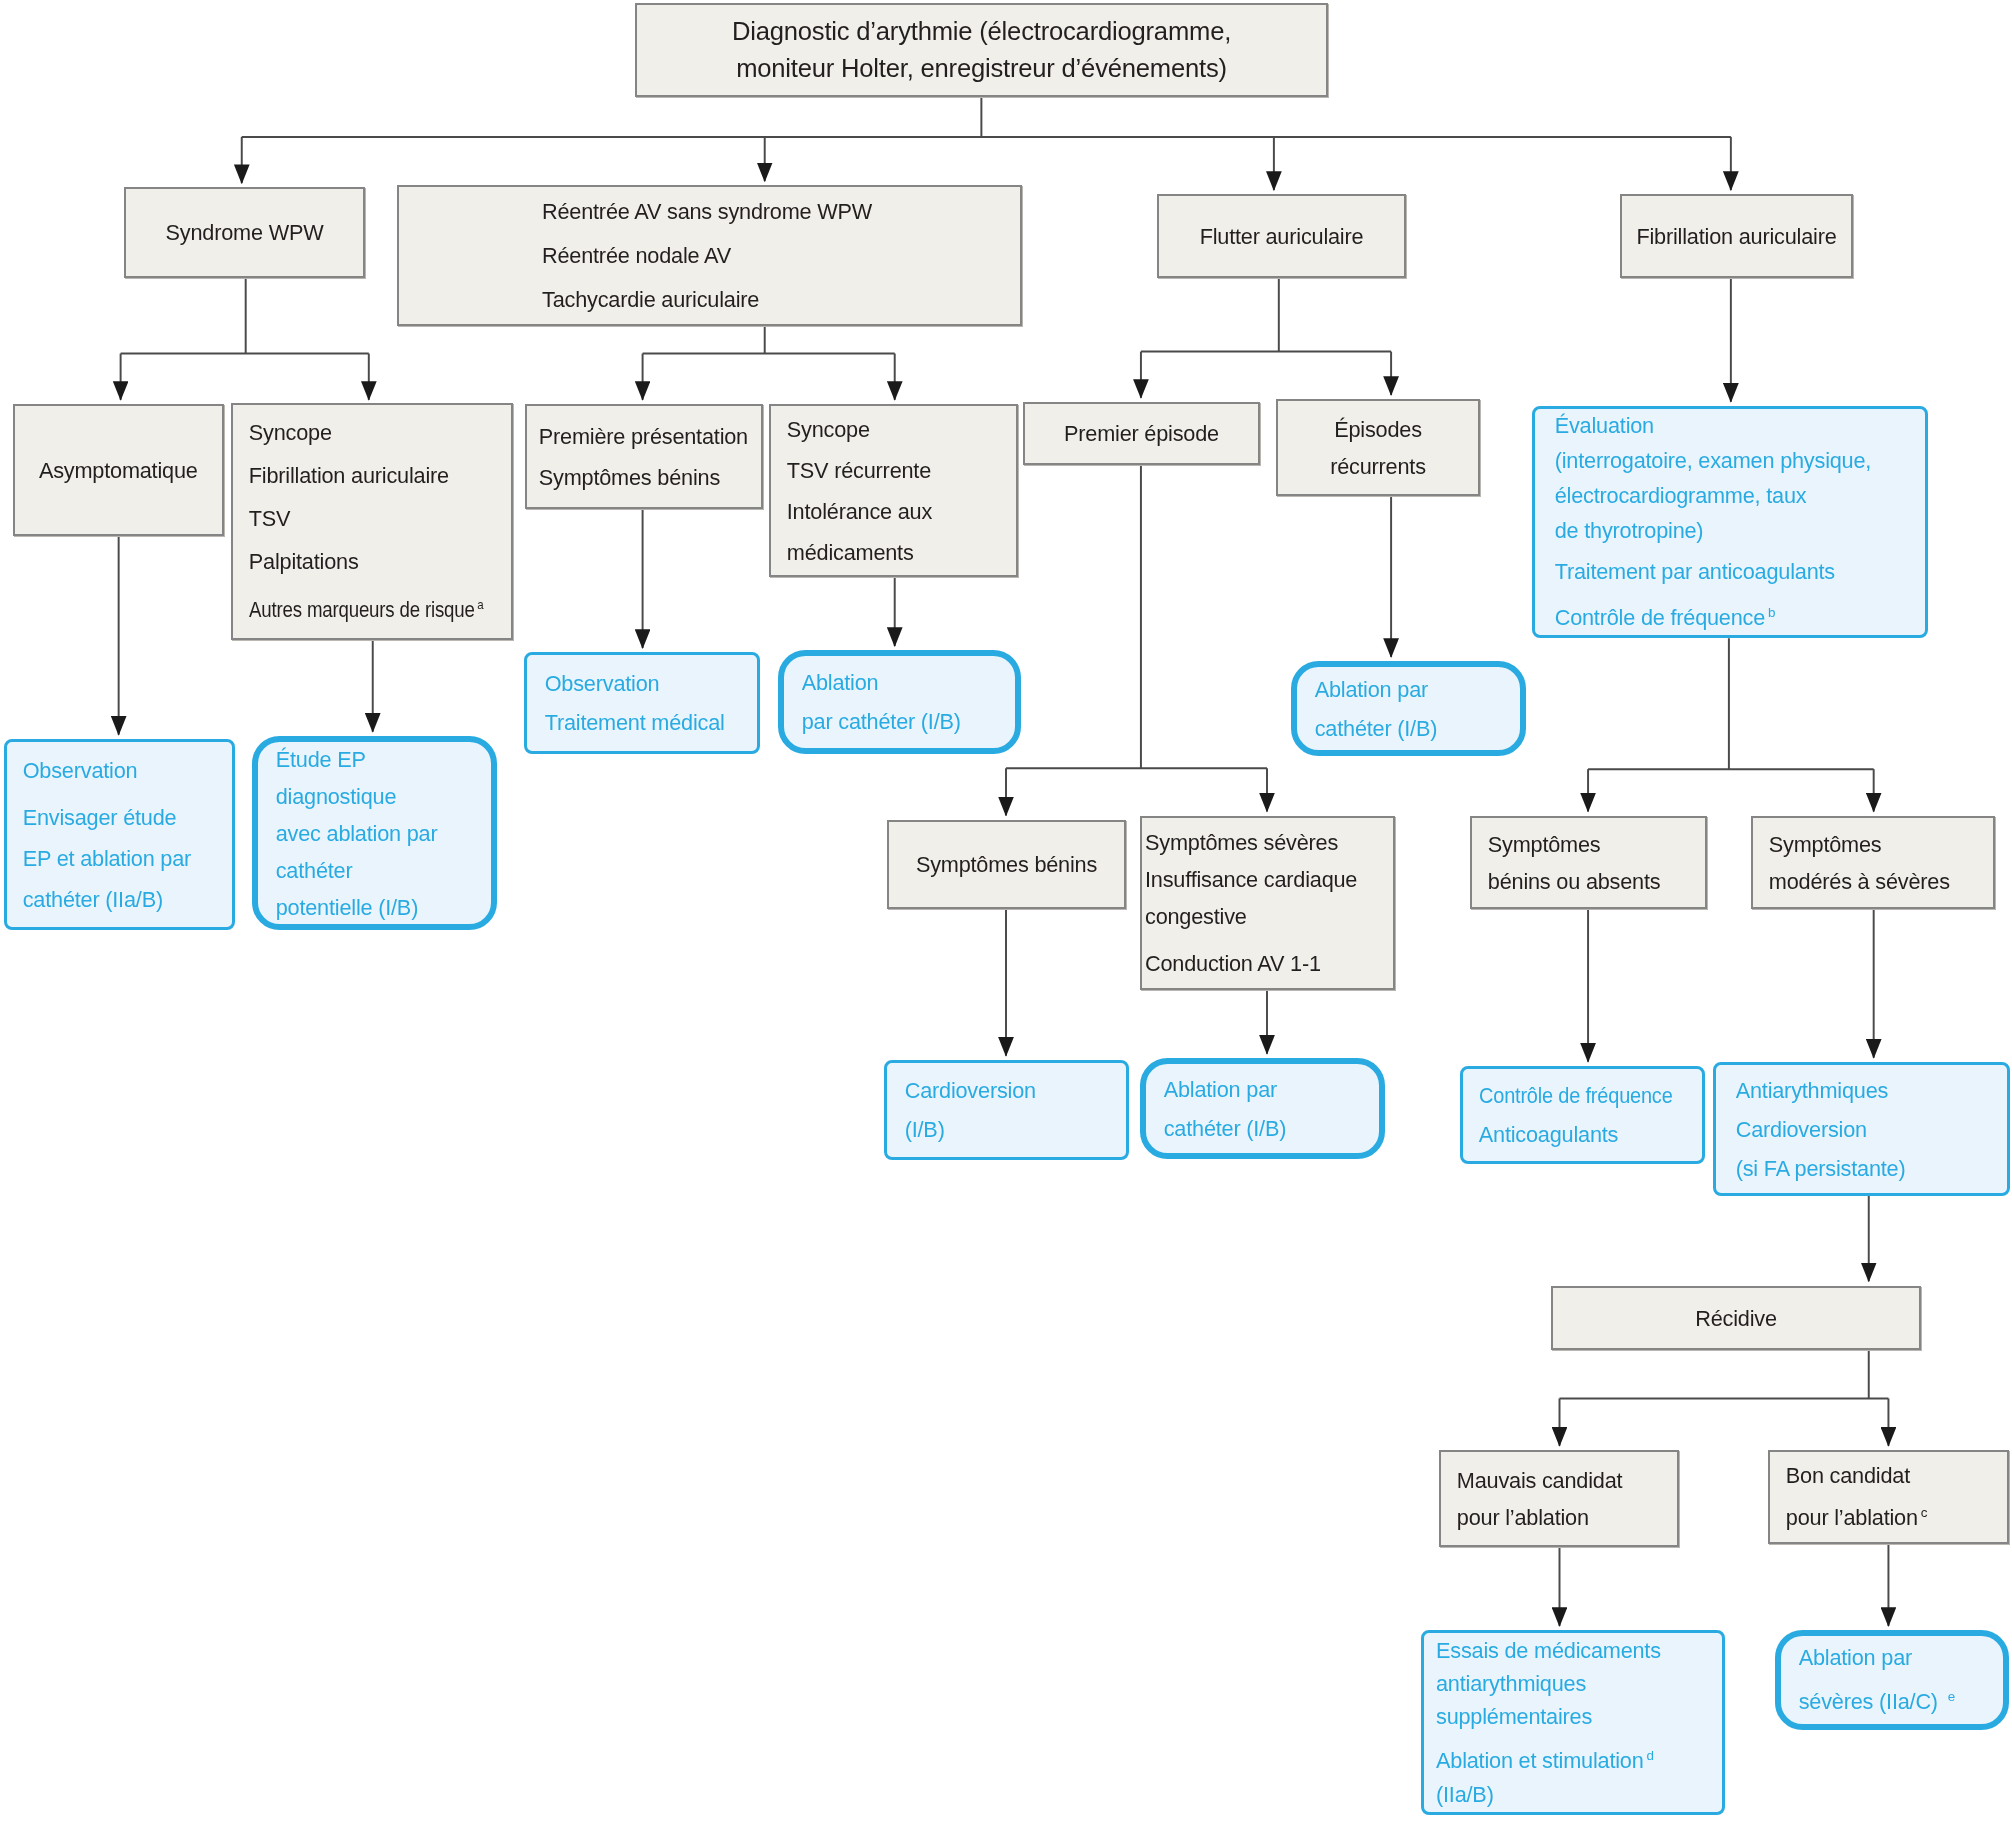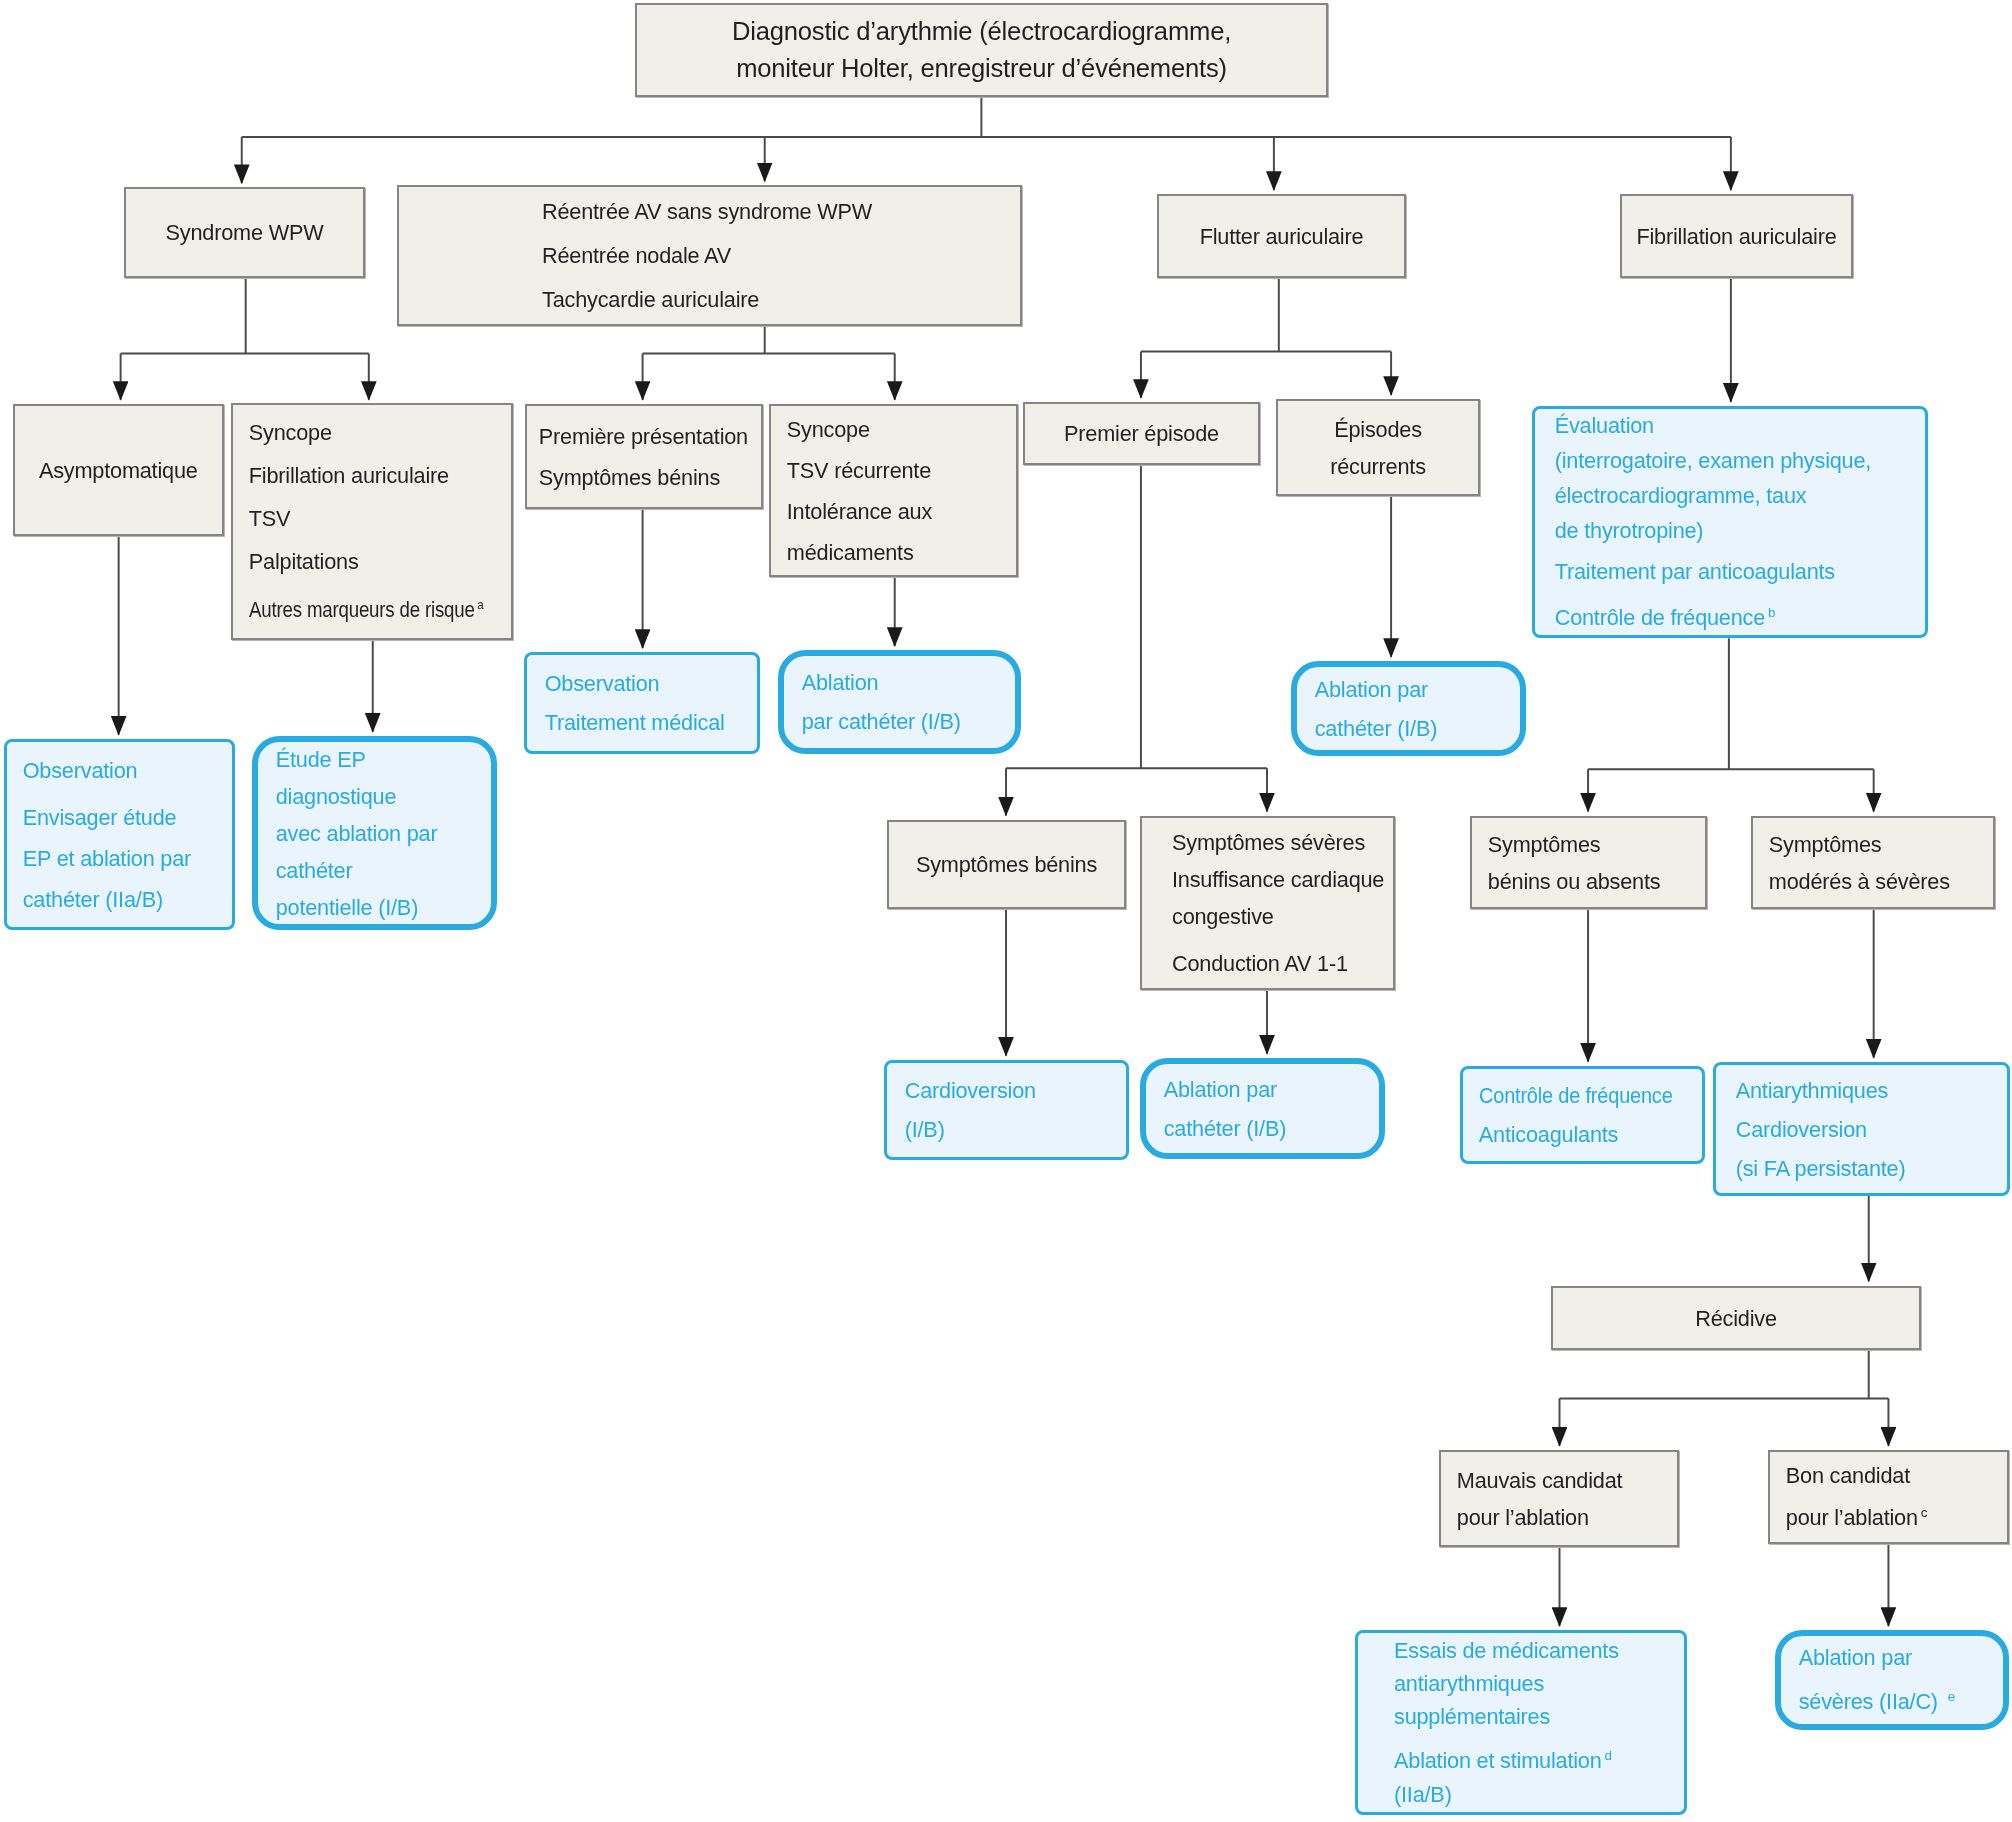--- a/index.html
+++ b/index.html
@@ -151,21 +151,21 @@
     <span class="ln">Épisodes</span>
     <span class="ln">récurrents</span>
   </div>
   <div class="node blue thick left" style="left:1291px;top:661px;width:235px;height:95px;padding-left:17.7px">
     <span class="ln">Ablation par</span>
     <span class="ln">cathéter (I/B)</span>
   </div>
   <div class="node gray center" style="left:887px;top:820px;width:239px;height:89px">
     <span class="ln">Symptômes bénins</span>
   </div>
-  <div class="node gray left lh38" style="left:1140px;top:816px;width:255px;height:174px;padding-left:30px">
+  <div class="node gray left lh38" style="left:1140px;top:816px;width:255px;height:174px;padding-left:3px">
     <span class="ln">Symptômes sévères</span>
     <span class="ln">Insuffisance cardiaque</span>
     <span class="ln">congestive</span>
     <span class="ln gap">Conduction AV 1-1</span>
   </div>
   <div class="node blue left" style="left:884px;top:1060px;width:245px;height:100px;padding-left:17.7px">
     <span class="ln">Cardioversion</span>
     <span class="ln">(I/B)</span>
   </div>
   <div class="node blue thick left" style="left:1140px;top:1058px;width:245px;height:101px;padding-left:17.7px">
@@ -202,21 +202,21 @@
     <span class="ln">Récidive</span>
   </div>
   <div class="node gray left lh38" style="left:1439px;top:1450px;width:240px;height:97px;padding-left:15.8px">
     <span class="ln">Mauvais candidat</span>
     <span class="ln">pour l’ablation</span>
   </div>
   <div class="node gray left lh38" style="left:1768px;top:1450px;width:241px;height:94px;padding-left:15.8px">
     <span class="ln">Bon candidat</span>
     <span class="ln"><span>pour l’ablation</span><sup>c</sup></span>
   </div>
-  <div class="node blue left lh34" style="left:1355px;top:1630px;width:332px;height:185px;padding-left:36px">
+  <div class="node blue left lh34" style="left:1421px;top:1630px;width:304px;height:185px;padding-left:12px">
     <span class="ln">Essais de médicaments</span>
     <span class="ln">antiarythmiques</span>
     <span class="ln">supplémentaires</span>
     <span class="ln gap-sm"><span>Ablation et stimulation</span><sup>d</sup></span>
     <span class="ln">(IIa/B)</span>
   </div>
   <div class="node blue thick left" style="left:1775px;top:1630px;width:234px;height:100px;padding-left:17.7px">
     <span class="ln">Ablation par</span>
     <span class="ln"><span>sévères (IIa/C)</span><sup style="margin-left:9.9px">e</sup></span>
   </div>

